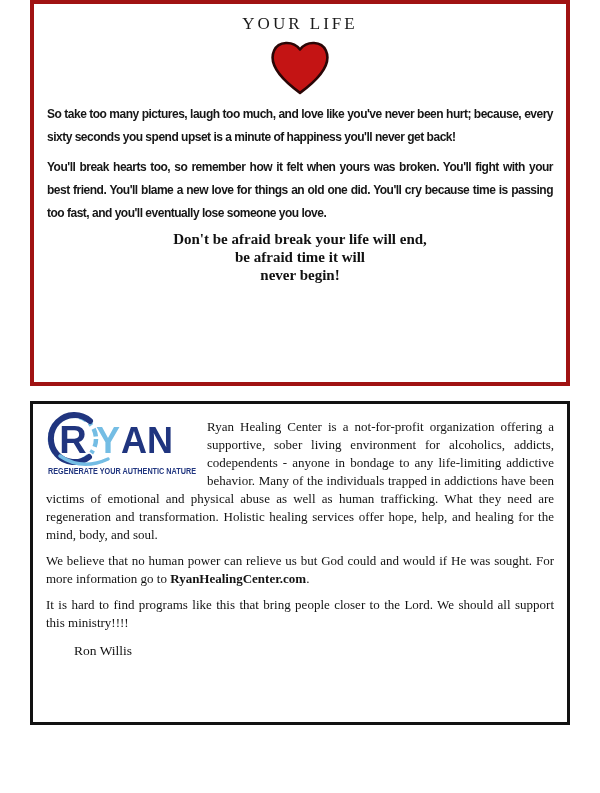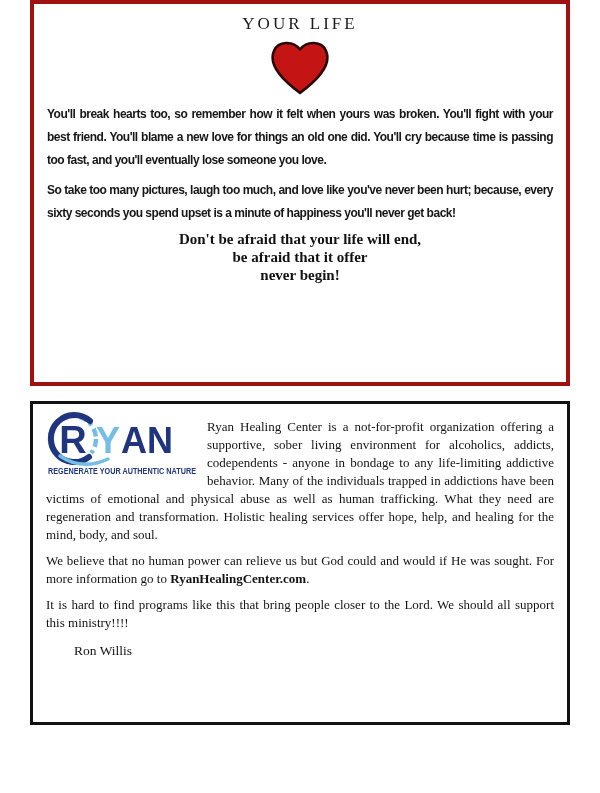--- a/index.html
+++ b/index.html
@@ -51,26 +51,26 @@
 
   <div class="box top-box">
     <div class="card-title">YOUR LIFE</div>
 
     <div class="heart-wrap">
       <svg viewBox="0 0 64 58" width="70" height="60" aria-hidden="true">
         <path stroke="#2a0606" stroke-width="2.5" stroke-linejoin="round" d="M32 55 C10 39 2 25 7 14 C11 5 25 4 32 13 C39 4 53 5 57 14 C62 25 54 39 32 55 Z" fill="#c41414"></path>
       </svg>
     </div>
 
+    <p class="rounded">So take too many pictures, laugh too much, and love like you've never been hurt; because, every sixty seconds you spend upset is a minute of happiness you'll never get back!</p>
     <p class="rounded">You'll break hearts too, so remember how it felt when yours was broken.  You'll fight with your best friend.  You'll blame a new love for things an old one did.  You'll cry because time is passing too fast, and you'll eventually lose someone you love.</p>
-    <p class="rounded">So take too many pictures, laugh too much, and love like you've never been hurt; because, every sixty seconds you spend upset is a minute of happiness you'll never get back!</p>
 
     <div class="quote">
-      <div>Don't be afraid that your life will end,</div>
-      <div>be afraid that it offer</div>
+      <div>Don't be afraid break your life will end,</div>
+      <div>be afraid time it will</div>
       <div>never begin!</div>
     </div>
   </div>
 
   <div class="box bottom-box">
 
     <div class="logo">
       <svg viewBox="0 0 152 66" width="152" height="66" aria-hidden="true">
         <circle cx="27" cy="27" r="23" fill="none" stroke-width="4.5" stroke-dasharray="8 4 3 4" stroke="#74bde4"></circle>
         <path d="M 44 9 A 23.5 23.5 0 1 0 43 45" fill="none" stroke-width="6" stroke-linecap="round" stroke="#20357f"></path>

